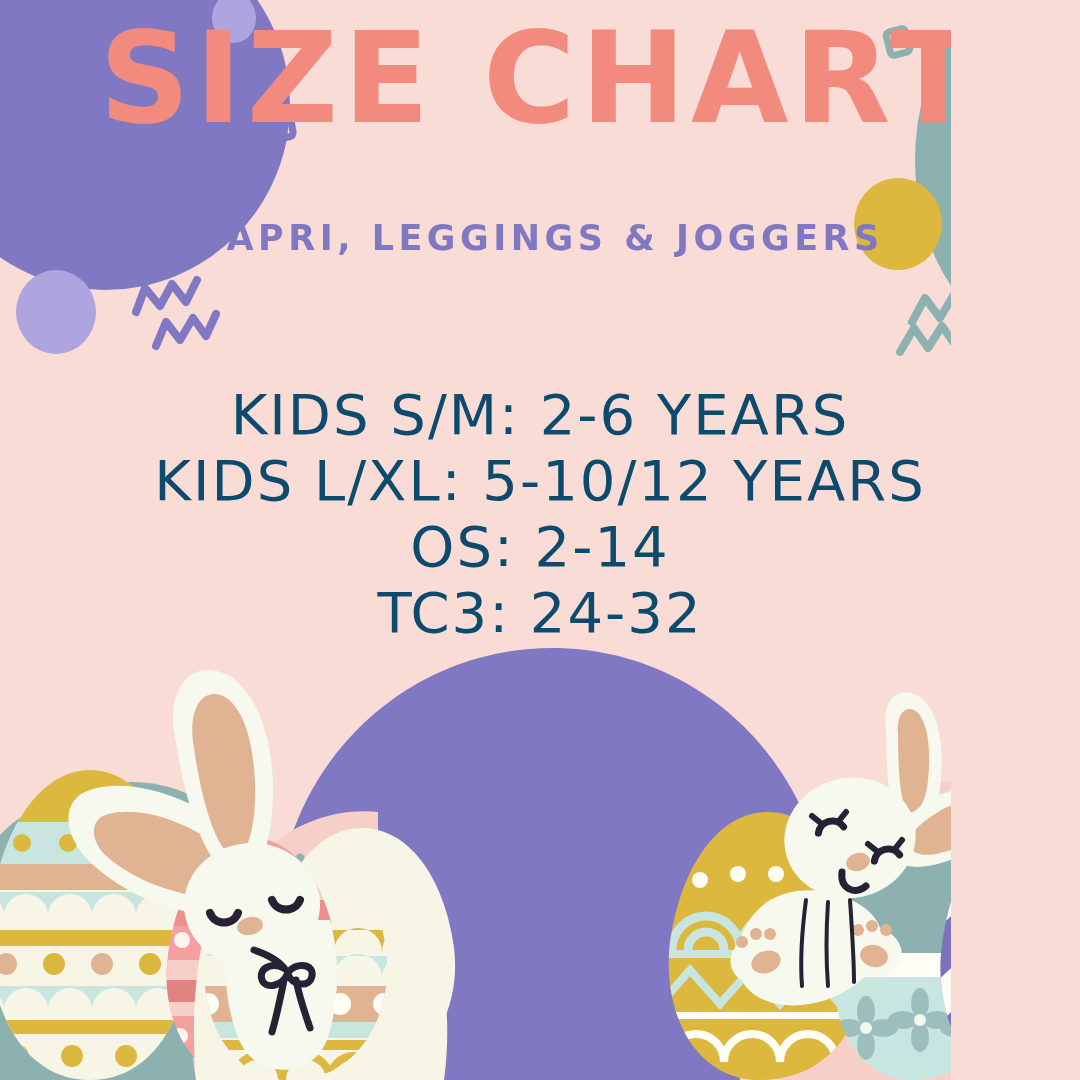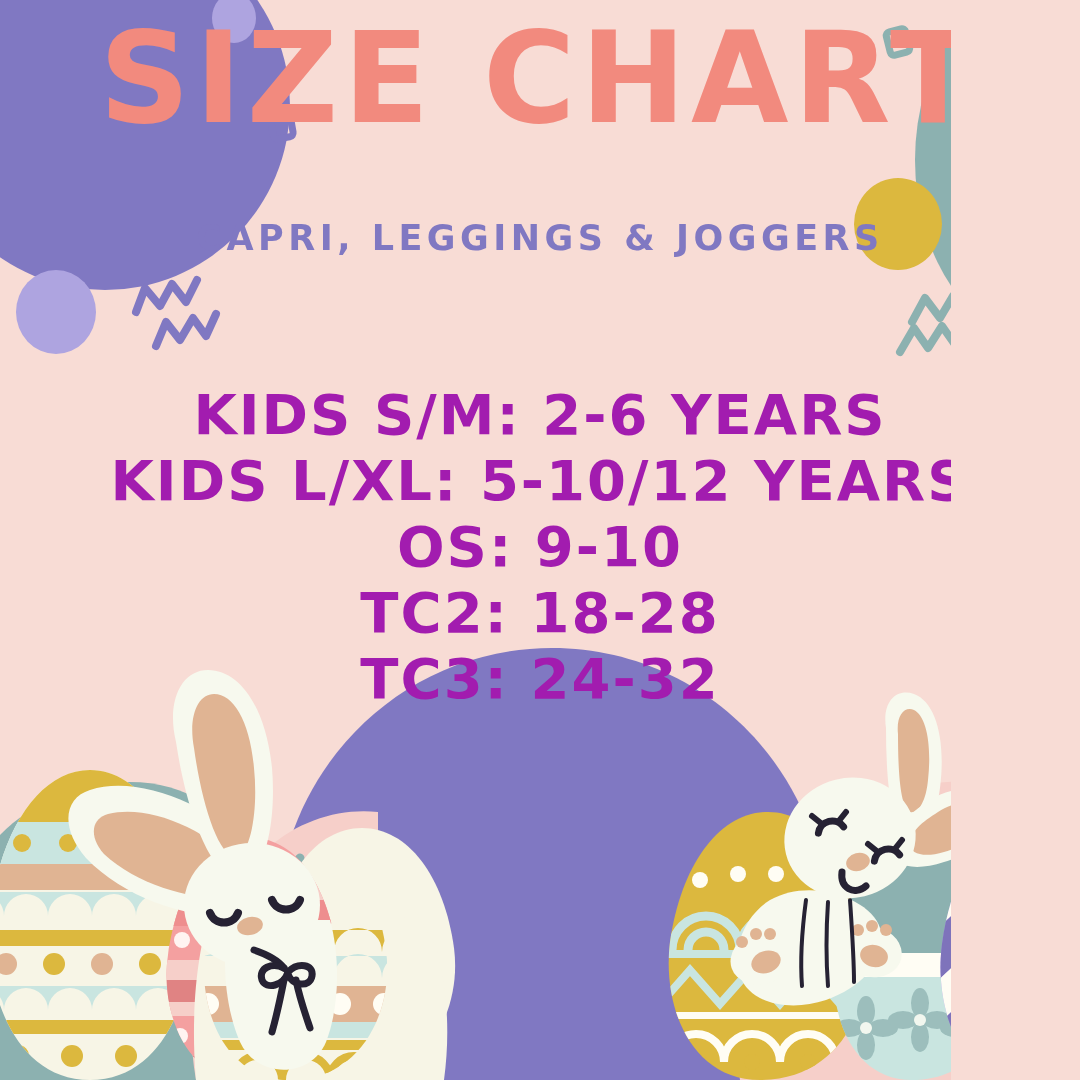--- a/index.html
+++ b/index.html
@@ -31,25 +31,25 @@
     font-size:35px;
     letter-spacing:4.5px;
     color:#8078c2;
     white-space:nowrap;
     margin-top:16px;
   }
   .sizes{
     position:absolute;left:60px;right:60px;top:382px;
     text-align:center;
     font-family:"DejaVu Sans", sans-serif;
-    font-weight:bold;
+    font-weight:normal;
     font-size:56px;
     line-height:66px;
     letter-spacing:2px;
-    color:#a21caf;
+    color:#0c4a6e;
   }
   .sizes .ln{display:block;white-space:normal;}
 </style>
 </head>
 <body>
 
 <div id="poster">
 
   <svg class="layer" viewBox="0 0 1080 1080">
     <defs>
@@ -105,22 +105,21 @@
   <svg class="layer" viewBox="0 0 1080 1080">
     <path d="M276 1080 L276 930 C276 772 400 648 552 648 C704 648 828 772 828 930 L828 1080 Z" fill="#8078c2"></path>
   </svg>
 
   <div class="txtlayer">
     <div class="title">SIZE CHART</div>
     <div class="subtitle">CAPRI, LEGGINGS &amp; JOGGERS</div>
     <div class="sizes">
       <span class="ln">KIDS S/M: 2-6 YEARS</span>
       <span class="ln">KIDS L/XL: 5-10/12 YEARS</span>
-      <span class="ln">OS: 9-10</span>
-      <span class="ln">TC2: 18-28</span>
+      <span class="ln">OS: 2-14</span>
       <span class="ln">TC3: 24-32</span>
     </div>
   </div>
 
   <svg class="layer" viewBox="0 0 1080 1080">
 
     <path d="M-40 1080 L-40 930 C-40 846 40 782 130 782 C196 782 248 824 268 884 L268 1080 Z" fill="#8cb1b0"></path>
     <path d="M196 1080 C180 990 206 900 268 848 C300 820 340 808 378 812 L378 1080 Z" fill="#f6cfc9"></path>
     <path d="M236 1080 C224 986 248 906 300 858" stroke="#8cb1b0" stroke-width="9" fill="none" stroke-linecap="round"></path>
     <path d="M274 1080 C264 992 286 918 332 872" stroke="#8cb1b0" stroke-width="9" fill="none" stroke-linecap="round"></path>

